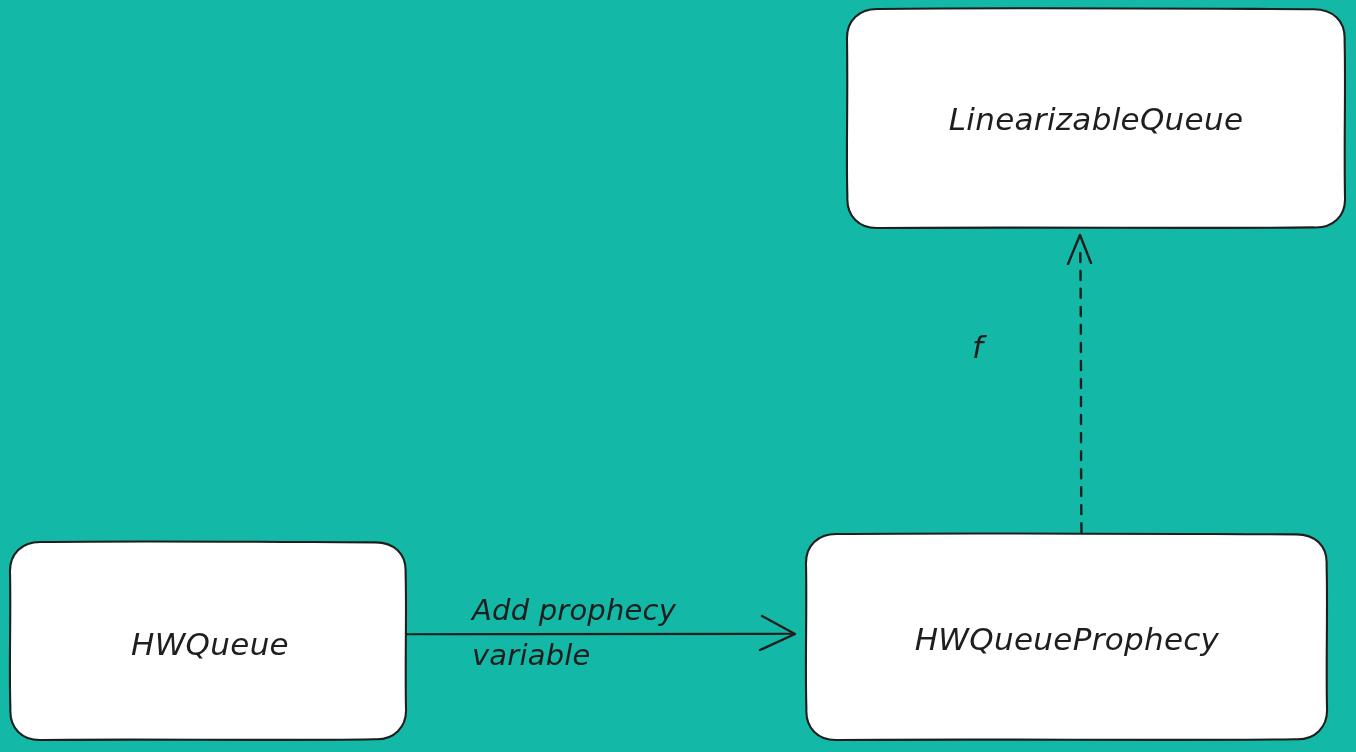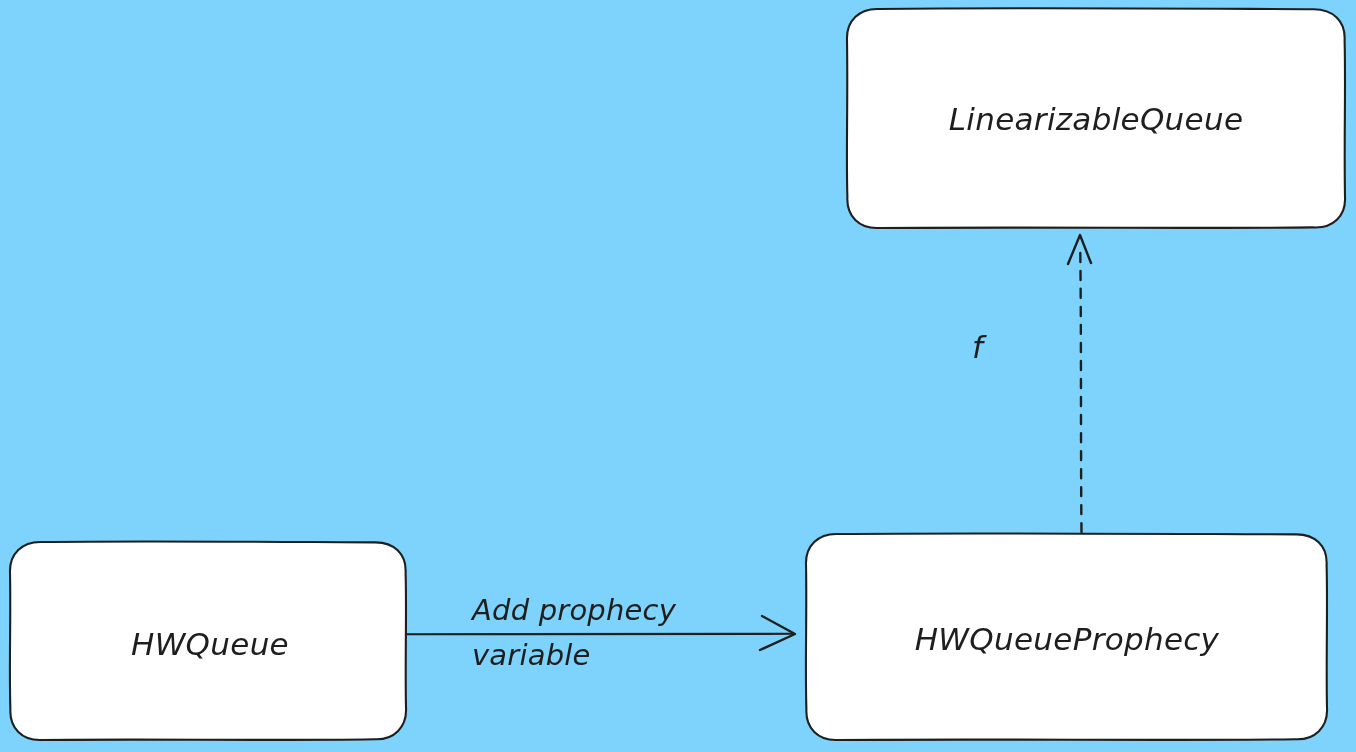--- a/index.html
+++ b/index.html
@@ -11,21 +11,21 @@
   body {
     width: 1356px;
     height: 752px;
     overflow: hidden;
     font-family: "DejaVu Sans", sans-serif;
   }
   #canvas-root {
     position: relative;
     width: 1356px;
     height: 752px;
-    background: #7dd3fc;
+    background: #14b8a6;
   }
   svg.diagram {
     position: absolute;
     left: 0;
     top: 0;
     width: 1356px;
     height: 752px;
     display: block;
   }
   .node-shape {

